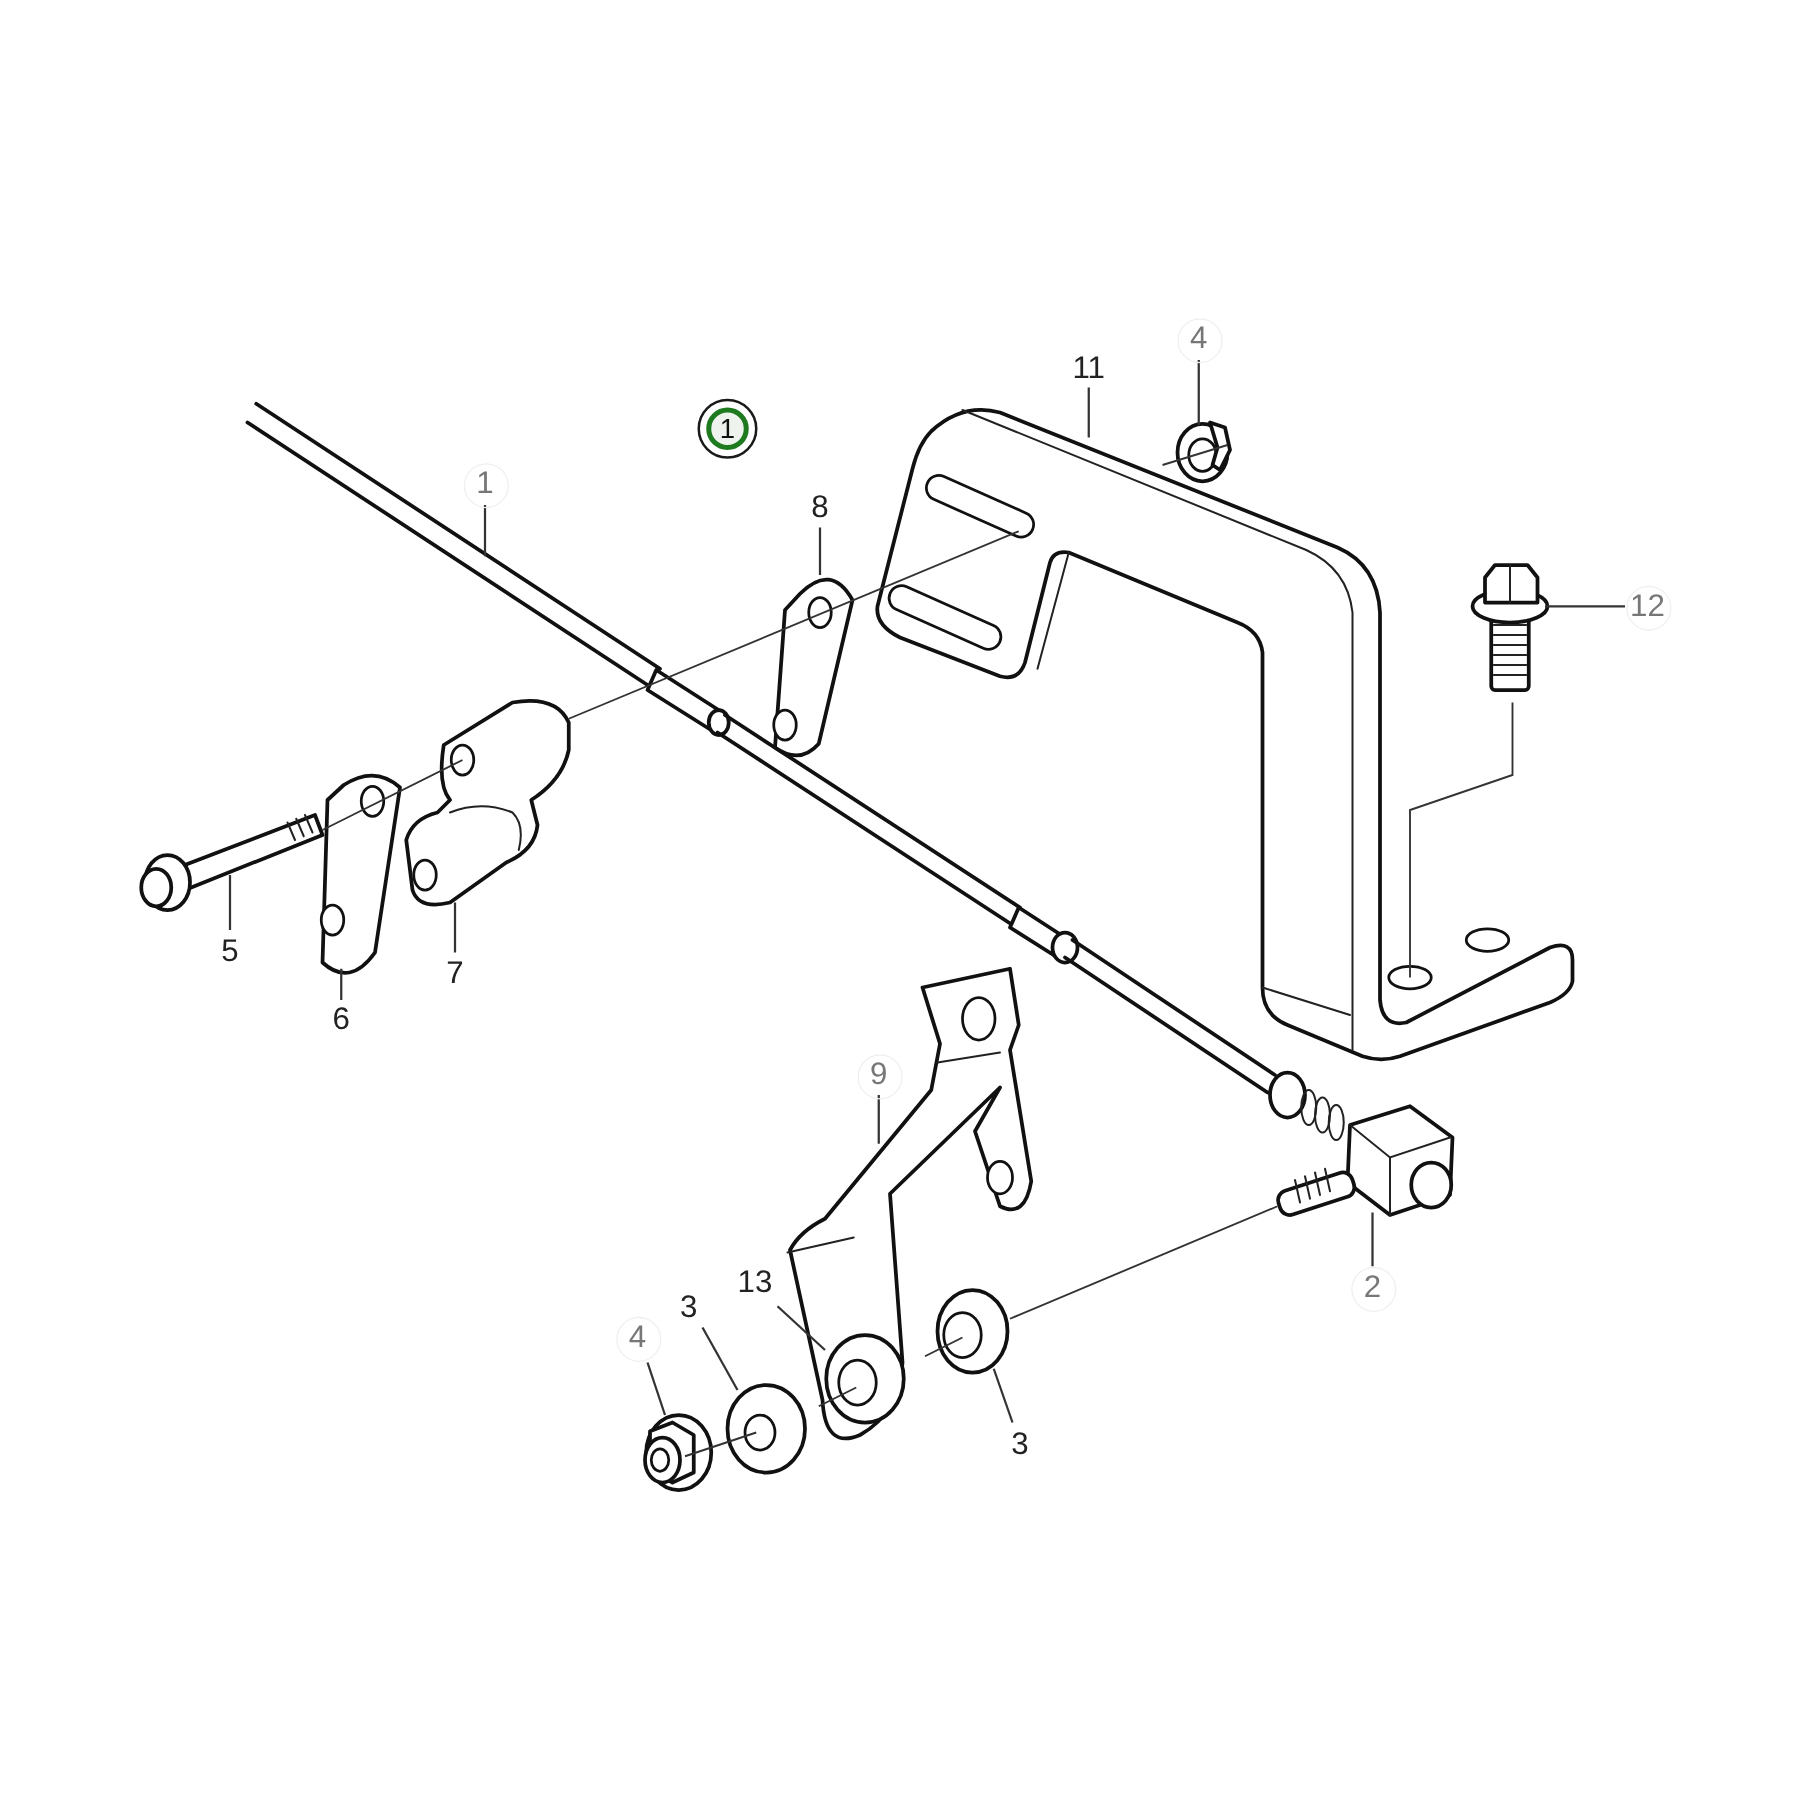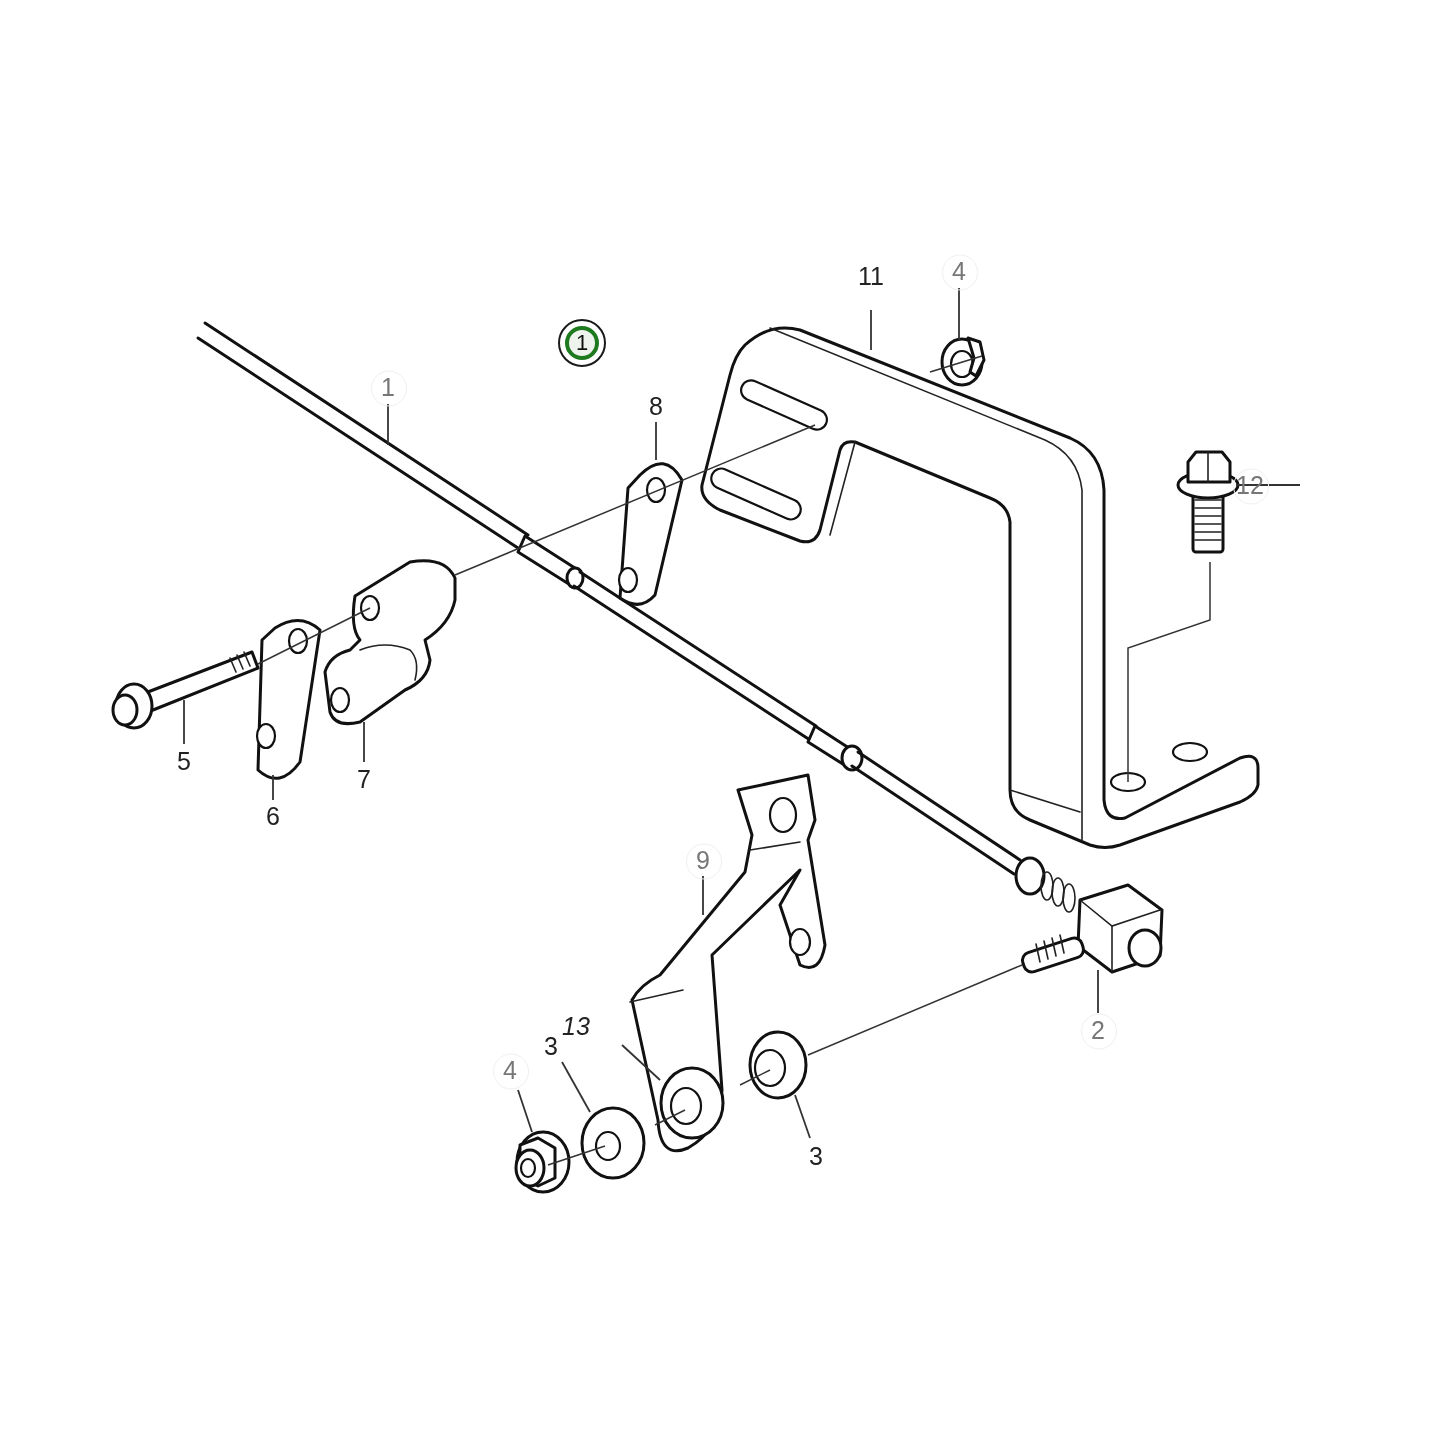--- a/index.html
+++ b/index.html
@@ -174,27 +174,27 @@
     <path class="leader" d="M518,1090 L532,1132"></path>
     <path class="leader" d="M810,1138 L795,1095"></path>
   </g>
 </svg>
 
 <div class="main-badge">
   <div class="main-badge-inner">1</div>
 </div>
 
 <div id="callouts">
-    <div class="label dark" style="left: 871px; top: 276px; text-align: right;">11</div>
+    <div class="label dark" style="left: 871px; top: 295px; text-align: right;">11</div>
     <div class="label gray" style="left: 959px; top: 271px;">4</div>
     <div class="label gray" style="left: 388px; top: 387px;">1</div>
     <div class="label dark" style="left: 656px; top: 406px;">8</div>
-    <div class="label gray" style="left: 1250px; top: 485px;">12</div>
+    <div class="label gray" style="left: 1318px; top: 485px;">12</div>
     <div class="label dark" style="left: 184px; top: 761px;">5</div>
     <div class="label dark" style="left: 364px; top: 779px;">7</div>
     <div class="label dark" style="left: 273px; top: 816px;">6</div>
     <div class="label gray" style="left: 703px; top: 860px;">9</div>
-    <div class="label dark" style="left: 576px; top: 1026px; font-style: italic;">13</div>
+    <div class="label dark" style="left: 604px; top: 1026px;">13</div>
     <div class="label gray" style="left: 1098px; top: 1030px;">2</div>
     <div class="label dark" style="left: 551px; top: 1046px;">3</div>
     <div class="label gray" style="left: 510px; top: 1070px;">4</div>
     <div class="label dark" style="left: 816px; top: 1156px;">3</div>
   </div>
 
 </body></html>

